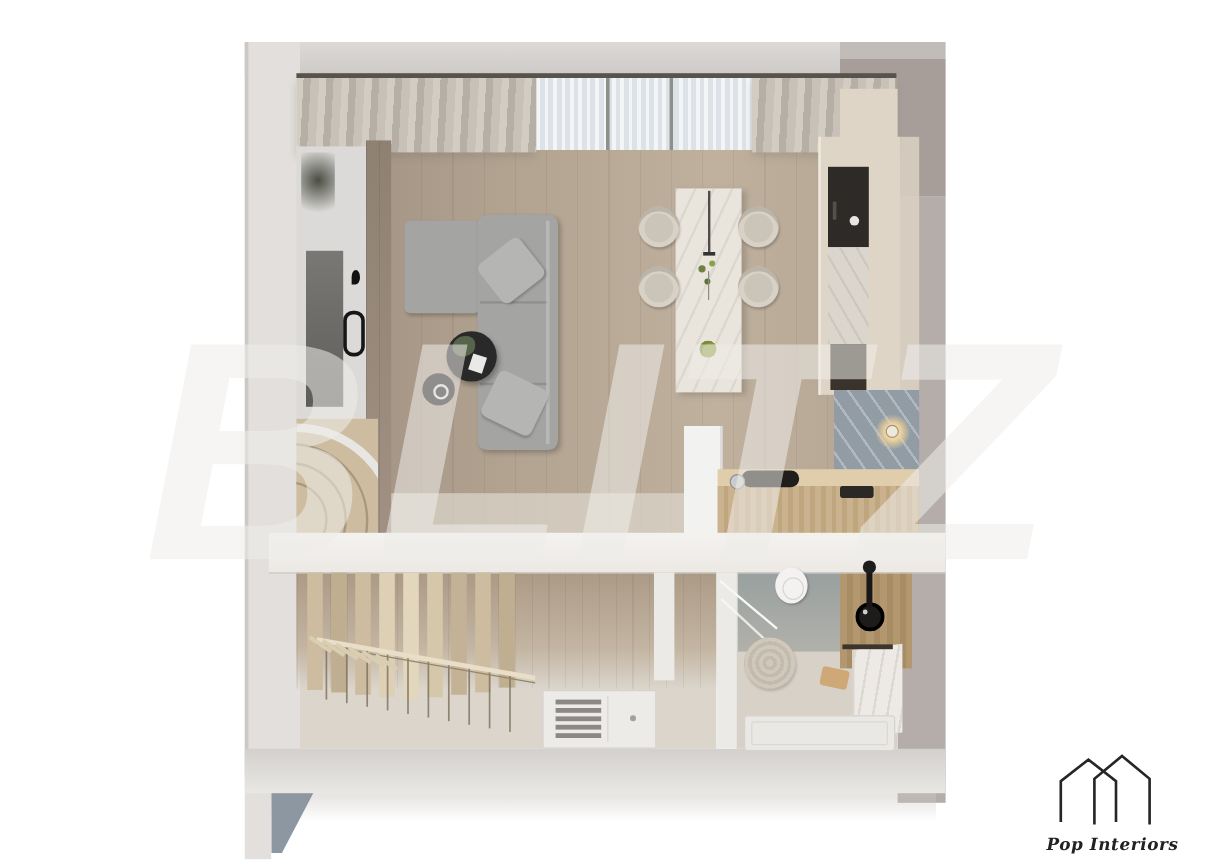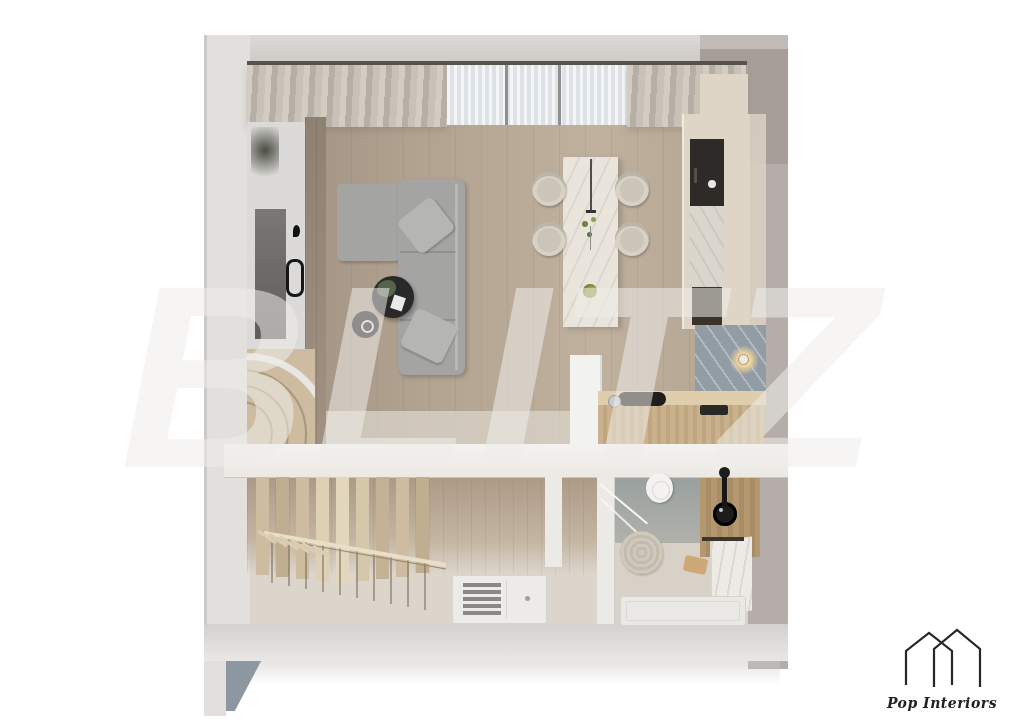--- a/index.html
+++ b/index.html
@@ -63,21 +63,21 @@
      border-left:2px solid #d9d5ce;transform:skewY(-7deg);}
   .tray{background:#eae8e4;border:1px solid #d6d3ce;border-radius:3px;}
   .trayin{border:1px solid #dbd8d3;border-radius:2px;}
   .rug{background:repeating-radial-gradient(circle,#cfc8bb 0 3px,#c2bbae 3px 6px);box-shadow:1px 2px 2px rgba(0,0,0,.15);}
   .toilet{background:#f3f2f0;box-shadow:1px 1px 2px rgba(0,0,0,.25);}
   .dark{background:#1d1c1b;}
   .glassline{background:#f7f7f5;transform-origin:left center;}
   
   .watermark{font:italic 700 260px/1 "Liberation Sans",sans-serif;letter-spacing:.02em;
      color:var(--watermark,rgba(238,236,233,0.55));white-space:nowrap;pointer-events:none;z-index:5;}
-  .logo{z-index:6;width:140px;text-align:center;color:var(--ink,#222);}
+  .logo{z-index:6;width:140px;text-align:left;color:var(--ink,#222);}
   .logotext{font:italic 600 14px/1.2 "DejaVu Serif",serif;letter-spacing:.5px;margin-top:2px;}
   .z1{z-index:1}.z2{z-index:2}.z3{z-index:3}.z4{z-index:4}
 </style>
 </head>
 <body>
 
 <div id="app">
 
   <div class="abs backdrop z1" style="left:685px;top:16px;width:103px;height:129px;"></div>
   <div class="abs topwall z2" style="left:204px;top:16px;width:496px;height:30px;"></div>

